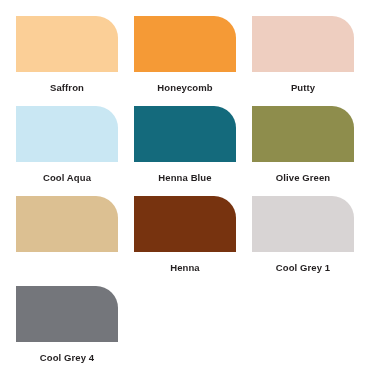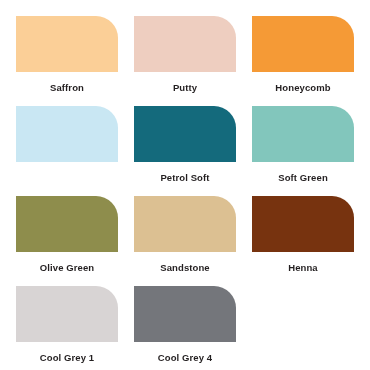--- a/index.html
+++ b/index.html
@@ -56,52 +56,48 @@
 <body style="background: rgb(255, 255, 255);">
 
 <div id="palette-grid">
 
   <div class="swatch-cell">
     <div class="swatch-chip" style="background-color: rgb(251, 207, 151);"></div>
     <div class="swatch-label" style="color: rgb(35, 31, 32);">Saffron</div>
   </div>
 
   <div class="swatch-cell">
-    <div class="swatch-chip" style="background-color: rgb(238, 206, 192);"></div>
-    <div class="swatch-label" style="color: rgb(35, 31, 32);">Putty</div>
+    <div class="swatch-chip" style="background-color: rgb(245, 154, 54);"></div>
+    <div class="swatch-label" style="color: rgb(35, 31, 32);">Honeycomb</div>
   </div>
 
   <div class="swatch-cell">
-    <div class="swatch-chip" style="background-color: rgb(245, 154, 54);"></div>
-    <div class="swatch-label" style="color: rgb(35, 31, 32);">Honeycomb</div>
+    <div class="swatch-chip" style="background-color: rgb(238, 206, 192);"></div>
+    <div class="swatch-label" style="color: rgb(35, 31, 32);">Putty</div>
   </div>
 
 
   <div class="swatch-cell">
     <div class="swatch-chip" style="background-color: rgb(201, 231, 243);"></div>
+    <div class="swatch-label" style="color: rgb(35, 31, 32);">Cool Aqua</div>
   </div>
 
   <div class="swatch-cell">
     <div class="swatch-chip" style="background-color: rgb(20, 106, 124);"></div>
-    <div class="swatch-label" style="color: rgb(35, 31, 32);">Petrol Soft</div>
+    <div class="swatch-label" style="color: rgb(35, 31, 32);">Henna Blue</div>
   </div>
 
-  <div class="swatch-cell">
-    <div class="swatch-chip" style="background-color: rgb(130, 198, 188);"></div>
-    <div class="swatch-label" style="color: rgb(35, 31, 32);">Soft Green</div>
-  </div>
 
   <div class="swatch-cell">
     <div class="swatch-chip" style="background-color: rgb(142, 141, 76);"></div>
     <div class="swatch-label" style="color: rgb(35, 31, 32);">Olive Green</div>
   </div>
 
   <div class="swatch-cell">
     <div class="swatch-chip" style="background-color: rgb(220, 192, 146);"></div>
-    <div class="swatch-label" style="color: rgb(35, 31, 32);">Sandstone</div>
   </div>
 
   <div class="swatch-cell">
     <div class="swatch-chip" style="background-color: rgb(119, 51, 15);"></div>
     <div class="swatch-label" style="color: rgb(35, 31, 32); text-align: center;">Henna</div>
   </div>
 
   <div class="swatch-cell">
     <div class="swatch-chip" style="background-color: rgb(216, 212, 212);"></div>
     <div class="swatch-label" style="color: rgb(35, 31, 32);">Cool Grey 1</div>

